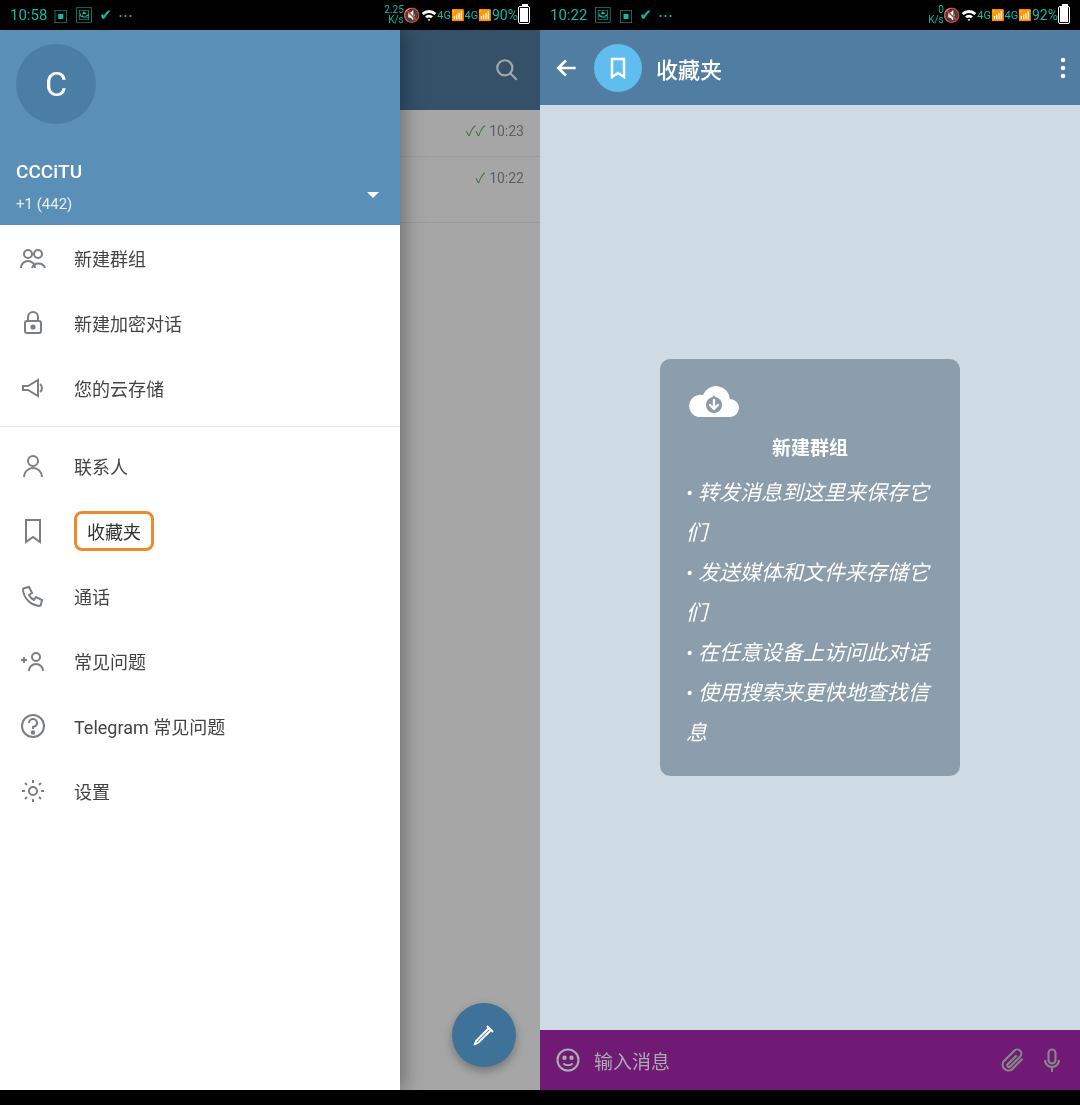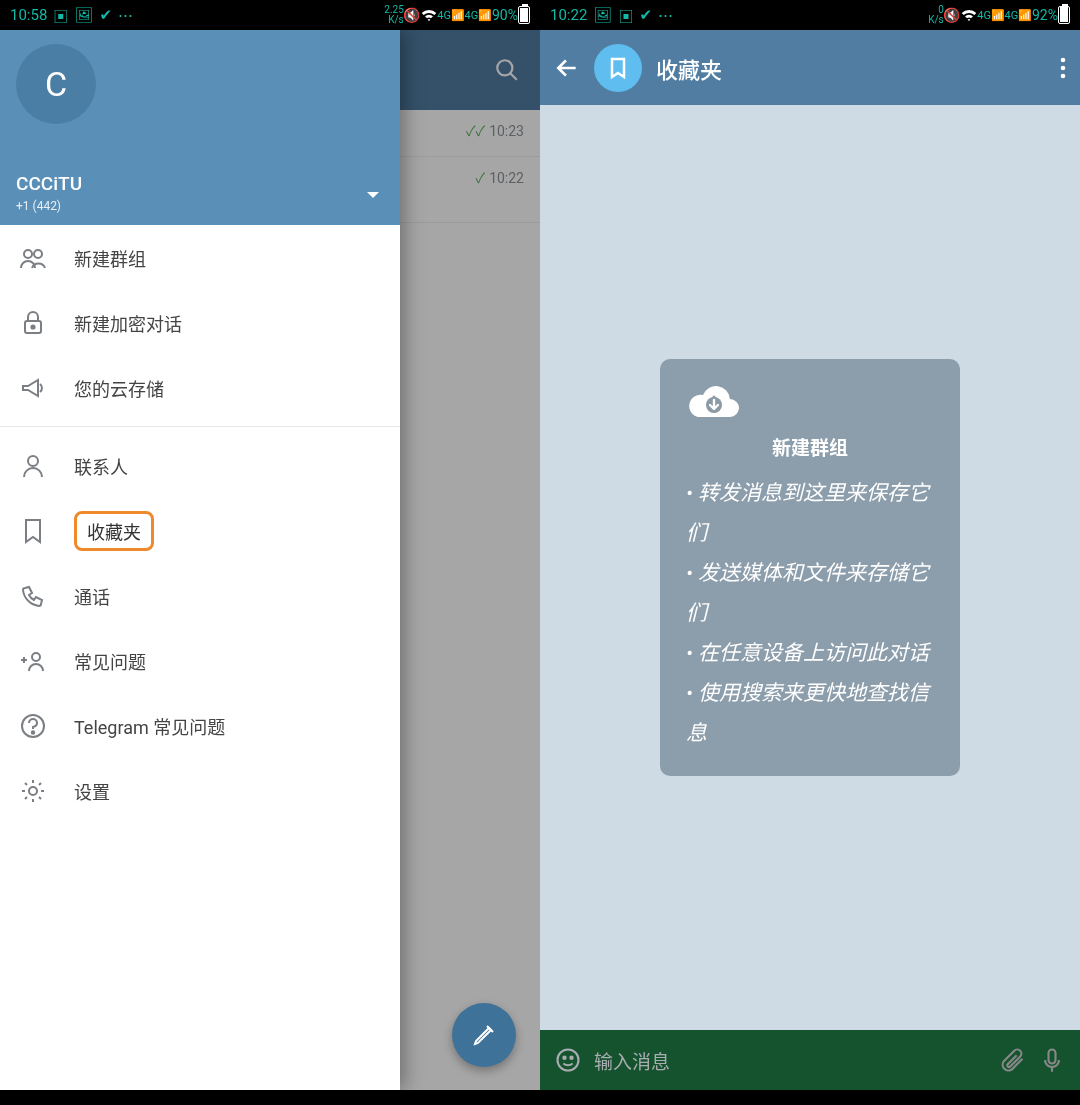--- a/index.html
+++ b/index.html
@@ -74,21 +74,21 @@
     position:relative;
   }
   .drawer-header .avatar {
     width:80px; height:80px; border-radius:50%;
     background:#4a7ea5;
     display:flex; align-items:center; justify-content:center;
     font-size:34px; color:#fff;
     position:absolute; top:14px; left:16px;
   }
   .drawer-header .name { font-size:19px; font-weight:500; }
-  .drawer-header .phonenum { font-size:12px; opacity:.85; margin-top:4px; }
+  .drawer-header .phonenum { font-size:15px; opacity:.85; margin-top:12px; }
   .drawer-header .expand {
     position:absolute; right:20px; bottom:24px;
   }
   .drawer-list { flex:1; overflow:auto; }
   .drawer-item {
     height:65px; display:flex; align-items:center;
     padding: 0 18px; gap: 26px;
     color:#444; font-size:18px;
   }
   .drawer-item .dicon { width:30px; display:flex; justify-content:center; color:#7b7f83; }
@@ -145,21 +145,21 @@
     text-align:center;
   }
   .cloud-card .cloud-icon { margin-bottom:10px; }
   .cloud-card h3 { font-size:19px; font-weight:600; margin-bottom:14px; }
   .cloud-card ul { list-style:none; text-align:left; }
   .cloud-card li { font-size:21px; line-height:1.9;font-style:italic; }
   .cloud-card li:before { content:"• "; }
 
   .input-bar {
     position:absolute; left:0; right:0; bottom:15px; height:60px;
-    background:#14532d;
+    background:#701a75;
     display:flex; align-items:center; padding:0 14px; gap:12px;
   }
   .input-bar .placeholder {
     flex:1; color:#a9adb1; font-size:19px;
   }
 
   svg { display:block; }
 </style>
 </head>
 <body>

